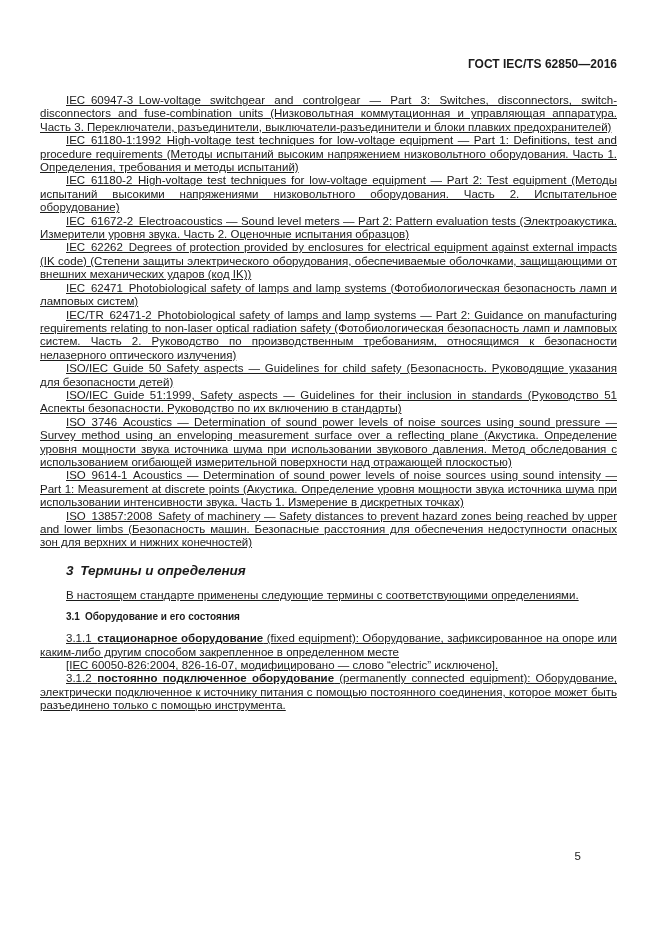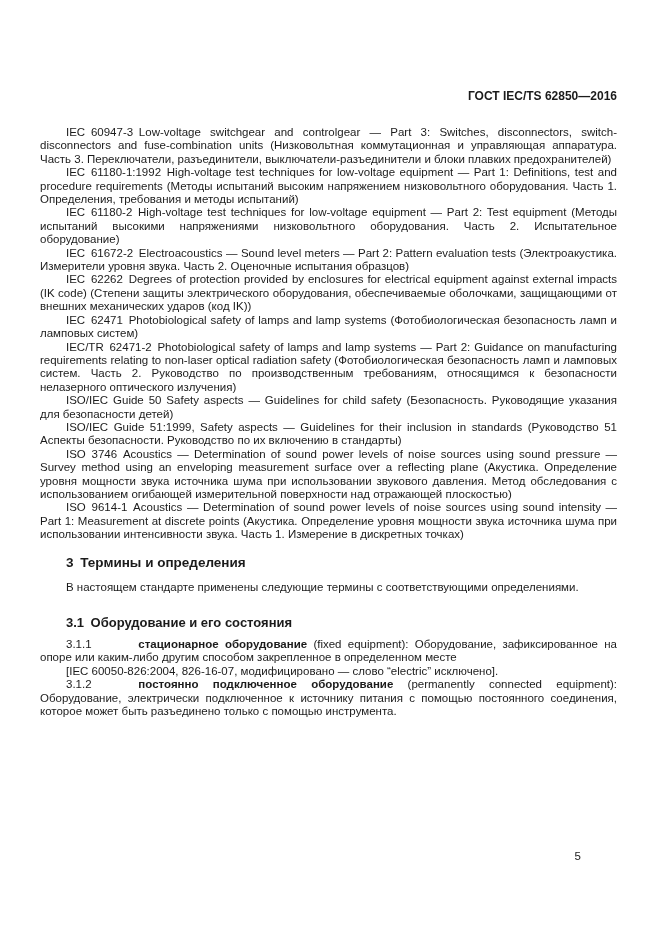--- a/index.html
+++ b/index.html
@@ -6,83 +6,86 @@
     margin: 0;
     padding: 0;
     background: #ffffff;
   }
   .page {
     position: relative;
     width: 661px;
     height: 935px;
     box-sizing: border-box;
     background: #ffffff;
-    padding: 89px 44px 0 40px;
+    padding: 57px 44px 0 40px;
     font-family: "Liberation Sans", sans-serif;
     font-size: 11.5px;
     line-height: 13.4px;
     color: #1b1b1b;
     overflow: hidden;
   }
   .running-header {
     font-weight: 700;
     font-size: 12px;
     line-height: 14px;
     text-align: right;
     margin-bottom: 23px;
   }
   p.body-p {
     margin: 0;
     text-align: justify;
     text-indent: 26px;
+    text-decoration: underline;
   }
   .h2 {
     font-weight: 700;
     font-size: 13.5px;
     line-height: 16px;
     text-indent: 26px;
     margin: 13px 0 10px 0;
+    font-style: italic;
   }
   .h3 {
     font-weight: 700;
-    font-size: 13px;
+    font-size: 10px;
     line-height: 14px;
     text-indent: 26px;
-    margin: 22px 0 8px 0;
+    margin: 8px 0 8px 0;
   }
   p.intro {
     margin-bottom: 0;
   }
   .page-num {
     position: absolute;
     right: 80px;
     bottom: 72px;
     font-size: 11.5px;
   }
-  b { font-weight: 700; margin-left: 41px; }
+  b { font-weight: 700; }
 </style>
 </head>
 <body>
 
 <div class="page">
 
   <div class="running-header">ГОСТ IEC/TS 62850—2016</div>
 
   <div id="refs-container">
       <p class="body-p">IEC 60947-3 Low-voltage switchgear and controlgear — Part 3: Switches, disconnectors, switch-disconnectors and fuse-combination units (Низковольтная коммутационная и управляющая аппаратура. Часть 3. Переключатели, разъединители, выключатели-разъединители и блоки плавких предохранителей)</p>
       <p class="body-p">IEC 61180-1:1992 High-voltage test techniques for low-voltage equipment — Part 1: Definitions, test and procedure requirements (Методы испытаний высоким напряжением низковольтного оборудования. Часть 1. Определения, требования и методы испытаний)</p>
       <p class="body-p">IEC 61180-2 High-voltage test techniques for low-voltage equipment — Part 2: Test equipment (Методы испытаний высокими напряжениями низковольтного оборудования. Часть 2. Испытательное оборудование)</p>
       <p class="body-p">IEC 61672-2 Electroacoustics — Sound level meters — Part 2: Pattern evaluation tests (Электроакустика. Измерители уровня звука. Часть 2. Оценочные испытания образцов)</p>
       <p class="body-p">IEC 62262 Degrees of protection provided by enclosures for electrical equipment against external impacts (IK code) (Степени защиты электрического оборудования, обеспечиваемые оболочками, защищающими от внешних механических ударов (код IK))</p>
       <p class="body-p">IEC 62471 Photobiological safety of lamps and lamp systems (Фотобиологическая безопасность ламп и ламповых систем)</p>
       <p class="body-p">IEC/TR 62471-2 Photobiological safety of lamps and lamp systems — Part 2: Guidance on manufacturing requirements relating to non-laser optical radiation safety (Фотобиологическая безопасность ламп и ламповых систем. Часть 2. Руководство по производственным требованиям, относящимся к безопасности нелазерного оптического излучения)</p>
       <p class="body-p">ISO/IEC Guide 50 Safety aspects — Guidelines for child safety (Безопасность. Руководящие указания для безопасности детей)</p>
       <p class="body-p">ISO/IEC Guide 51:1999, Safety aspects — Guidelines for their inclusion in standards (Руководство 51 Аспекты безопасности. Руководство по их включению в стандарты)</p>
       <p class="body-p">ISO 3746 Acoustics — Determination of sound power levels of noise sources using sound pressure — Survey method using an enveloping measurement surface over a reflecting plane (Акустика. Определение уровня мощности звука источника шума при использовании звукового давления. Метод обследования с использованием огибающей измерительной поверхности над отражающей плоскостью)</p>
       <p class="body-p">ISO 9614-1 Acoustics — Determination of sound power levels of noise sources using sound intensity — Part 1: Measurement at discrete points (Акустика. Определение уровня мощности звука источника шума при использовании интенсивности звука. Часть 1. Измерение в дискретных точках)</p>
+      <p class="body-p">ISO 13857:2008 Safety of machinery — Safety distances to prevent hazard zones being reached by upper and lower limbs (Безопасность машин. Безопасные расстояния для обеспечения недоступности опасных зон для верхних и нижних конечностей)</p>
     </div>
 
   <div class="h2">3 Термины и определения</div>
 
   <p class="body-p intro">В настоящем стандарте применены следующие термины с соответствующими определениями.</p>
 
   <div class="h3">3.1 Оборудование и его состояния</div>
 
   <div id="terms-container">
       <p class="body-p"><span>3.1.1 </span><b>стационарное оборудование</b><span> (fixed equipment): Оборудование, зафиксированное на опоре или каким-либо другим способом закрепленное в определенном месте</span></p>

